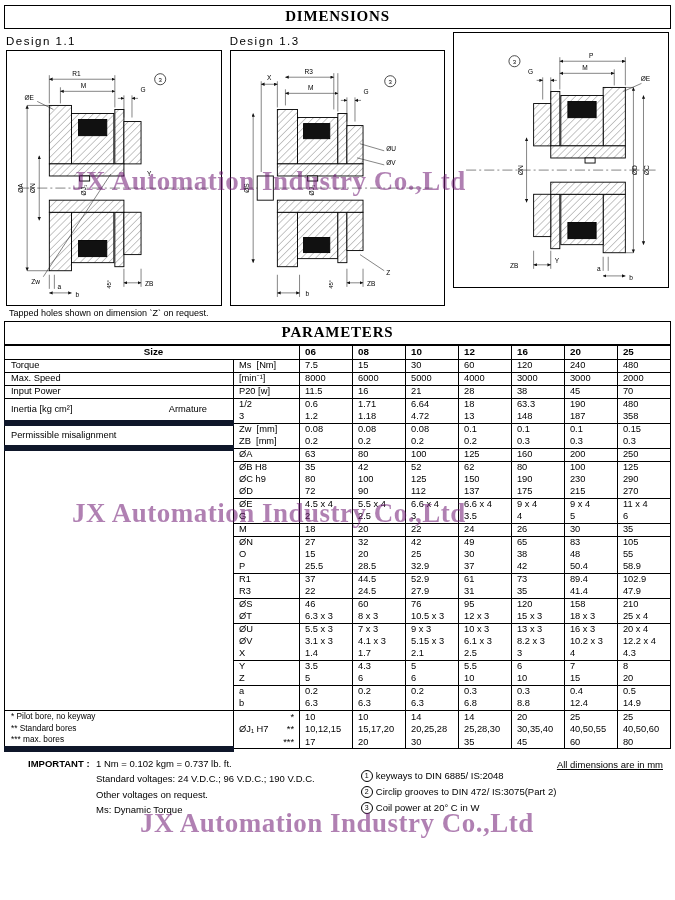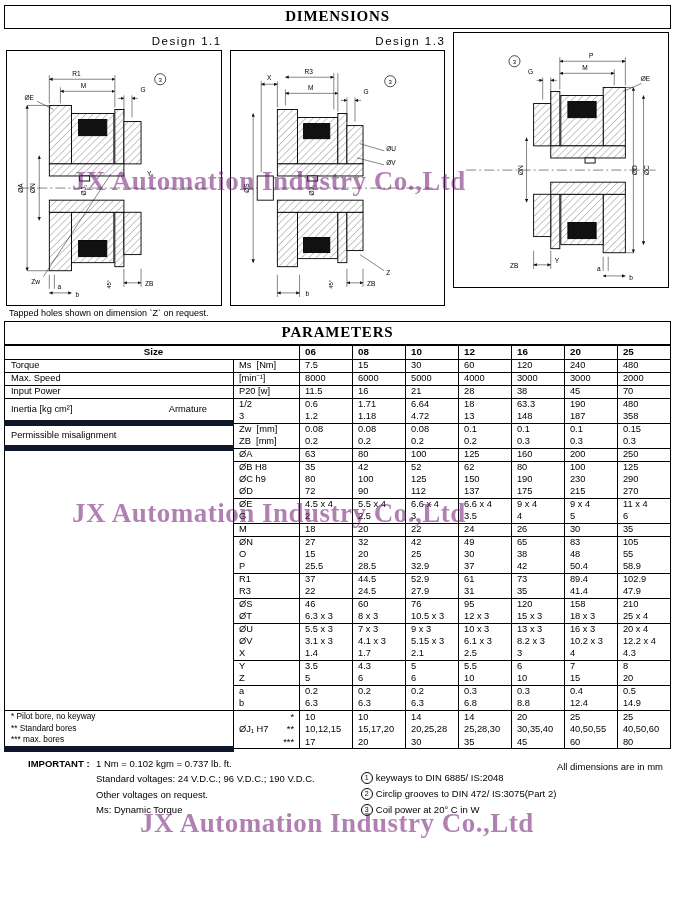--- a/index.html
+++ b/index.html
@@ -4,21 +4,21 @@
 <style>
   html,body{margin:0;padding:0;}
   body{width:675px;height:900px;background:#fff;color:#000;
        font-family:"Liberation Sans",sans-serif;position:relative;overflow:hidden;}
   .page{position:absolute;inset:0;padding:5px 4px;box-sizing:border-box;}
   .banner{border:1.5px solid #000;text-align:center;
           font-family:"Liberation Serif",serif;font-weight:700;font-size:15px;
           letter-spacing:.8px;padding:2px 0 3px;}
   .drawings{display:flex;gap:8px;margin:3px 2px 1px;}
   .panel{flex:1;min-width:0;}
-  .panel-title{text-align:right;font-size:11.5px;letter-spacing:1.5px;margin:3px 0;}
+  .panel-title{text-align:left;font-size:11.5px;letter-spacing:1.5px;margin:3px 0;}
   .draw-box{border:1px solid #000;height:254px;background:#fff;}
   .dwg{width:100%;height:100%;display:block;}
   .cl{stroke:#333;stroke-width:.6;stroke-dasharray:10 3 2 3;}
   .part rect{stroke:#000;stroke-width:.9;}
   .dim line{stroke:#222;stroke-width:.55;}
   .dim circle{stroke:#222;stroke-width:.8;fill:none;}
   .lbl text{font-size:6.5px;fill:#000;font-family:"Liberation Sans",sans-serif;}
   .lbl .note{font-size:6px;}
   .tapped{font-size:9px;margin:2px 0 3px 5px;}
   table.params{border-collapse:collapse;width:100%;table-layout:fixed;
@@ -27,26 +27,26 @@
                padding:.8px 2px .8px 5px;line-height:1.12;white-space:pre;
                overflow:hidden;text-align:left;font-weight:400;vertical-align:middle;}
   .params thead th{font-weight:700;border-bottom:1.2px solid #000;font-size:9.8px;}
   .params th.size{text-align:center;}
   .params tr.sep>td{border-bottom:1px solid #000;}
   .params td.group{padding-left:6px;border-bottom:6px solid #0f172a;}
   .params td.group .g2{float:right;margin-right:24px;}
   .params td.foot{font-size:8.3px;white-space:pre-line;vertical-align:bottom;
                line-height:1.35;padding-bottom:1px;}
   .params td.sub .mark{float:right;padding-right:3px;}
-  .footer{display:flex;margin-top:6px;font-size:9.5px;align-items:flex-end;}
+  .footer{display:flex;margin-top:6px;font-size:9.5px;align-items:center;}
   .f-left{display:flex;flex:1.15;}
   .imp{font-weight:700;width:92px;padding-left:24px;box-sizing:border-box;}
   .imp-lines>div{margin-bottom:4.5px;}
   .f-right{flex:1;}
-  .dims-note{text-align:right;padding-right:8px;}
+  .dims-note{text-align:right;padding-right:8px;text-decoration:underline;}
   .fnotes>div{margin-bottom:4px;}
   .circ{display:inline-block;width:10px;height:10px;border:1px solid #000;
         border-radius:50%;font-size:7px;line-height:10px;text-align:center;
         vertical-align:1px;margin-right:3px;}
   .watermark{position:absolute;color:#701a75;opacity:.55;font-weight:700;
         font-size:27px;letter-spacing:.5px;white-space:nowrap;pointer-events:none;z-index:8;font-family:Liberation Serif, serif;}
   .wm1{left:72px;top:166px;}
   .wm2{left:72px;top:498px;}
   .wm3{left:140px;top:808px;}
 </style>

